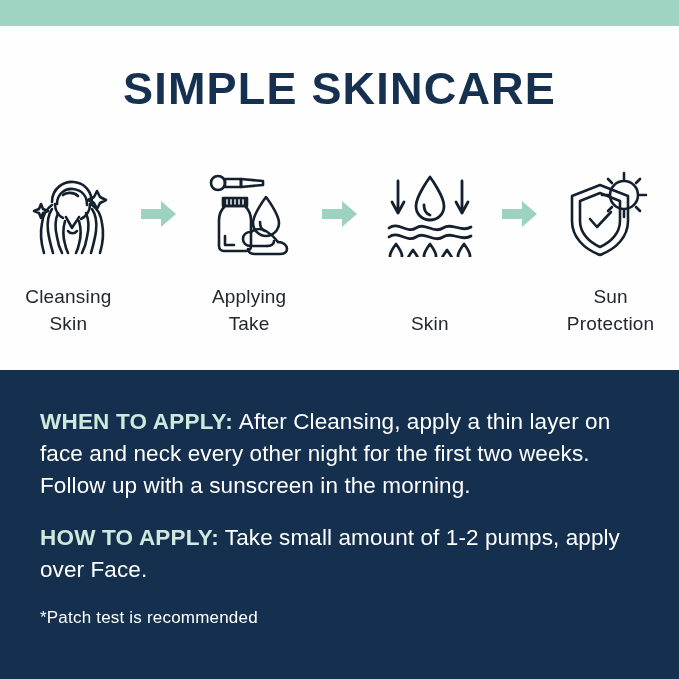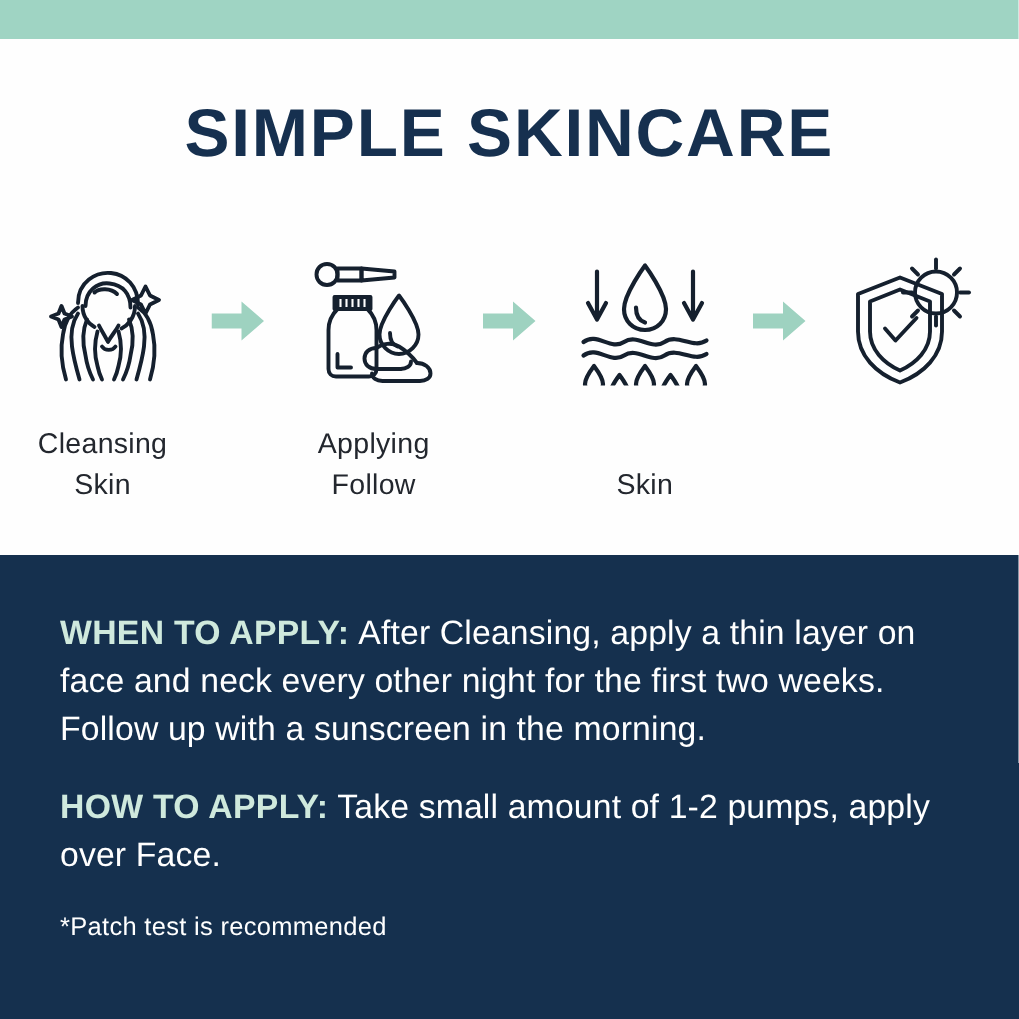--- a/index.html
+++ b/index.html
@@ -182,21 +182,21 @@
               <path d="M59 52 C59 57, 61 60, 64 61"></path>
               <path d="M50 62 C54 59, 60 58, 65 61 C70 64, 74 68, 77 72"></path>
               <path d="M50 62 C45 62, 42 65, 42 69 C42 73, 45 76, 50 76 L66 76"></path>
               <path d="M77 72 C82 72, 86 75, 86 79 C86 82, 83 84, 79 84 L54 84 C50 84, 47 82, 47 79"></path>
               <path d="M66 76 C70 76, 73 74, 73 71"></path>
             </g>
           </svg>
         </div>
         <div class="step-label">
           <span>Applying</span><br>
-          <span>Follow</span>
+          <span>Take</span>
         </div>
       </div>
 
       <div class="arrow-cell">
         <svg width="36" height="30" viewBox="0 0 36 30">
           <path d="M0 10 L20 10 L20 2 L35 15 L20 28 L20 20 L0 20 Z" fill="#9ed2c0"></path>
         </svg>
       </div>
 
       <div class="step">
@@ -241,20 +241,24 @@
               <path d="M44 10 L48 14"></path>
               <path d="M60 48 L60 42"></path>
               <path d="M44 42 L48 38"></path>
               <path d="M38 26 L44 26"></path>
               <path d="M8 27 L36 16 L64 27 L64 52 C64 68, 52 80, 36 86 C20 80, 8 68, 8 52 Z"></path>
               <path d="M16 32 L36 24 L56 32 L56 52 C56 64, 47 73, 36 78 C25 73, 16 64, 16 52 Z"></path>
               <path d="M26 50 L33 58 L47 43"></path>
             </g>
           </svg>
         </div>
+        <div class="step-label">
+          <span>Sun</span><br>
+          <span>Protection</span>
+        </div>
       </div>
 
     </div>
   </div>
 
   <div class="panel">
 
     <p class="para">
       <span class="lead">WHEN TO APPLY:</span><span class="gap"></span><span>After Cleansing, apply a thin layer on face and neck every other night for the first two weeks. Follow up with a sunscreen in the morning.</span>
     </p>

